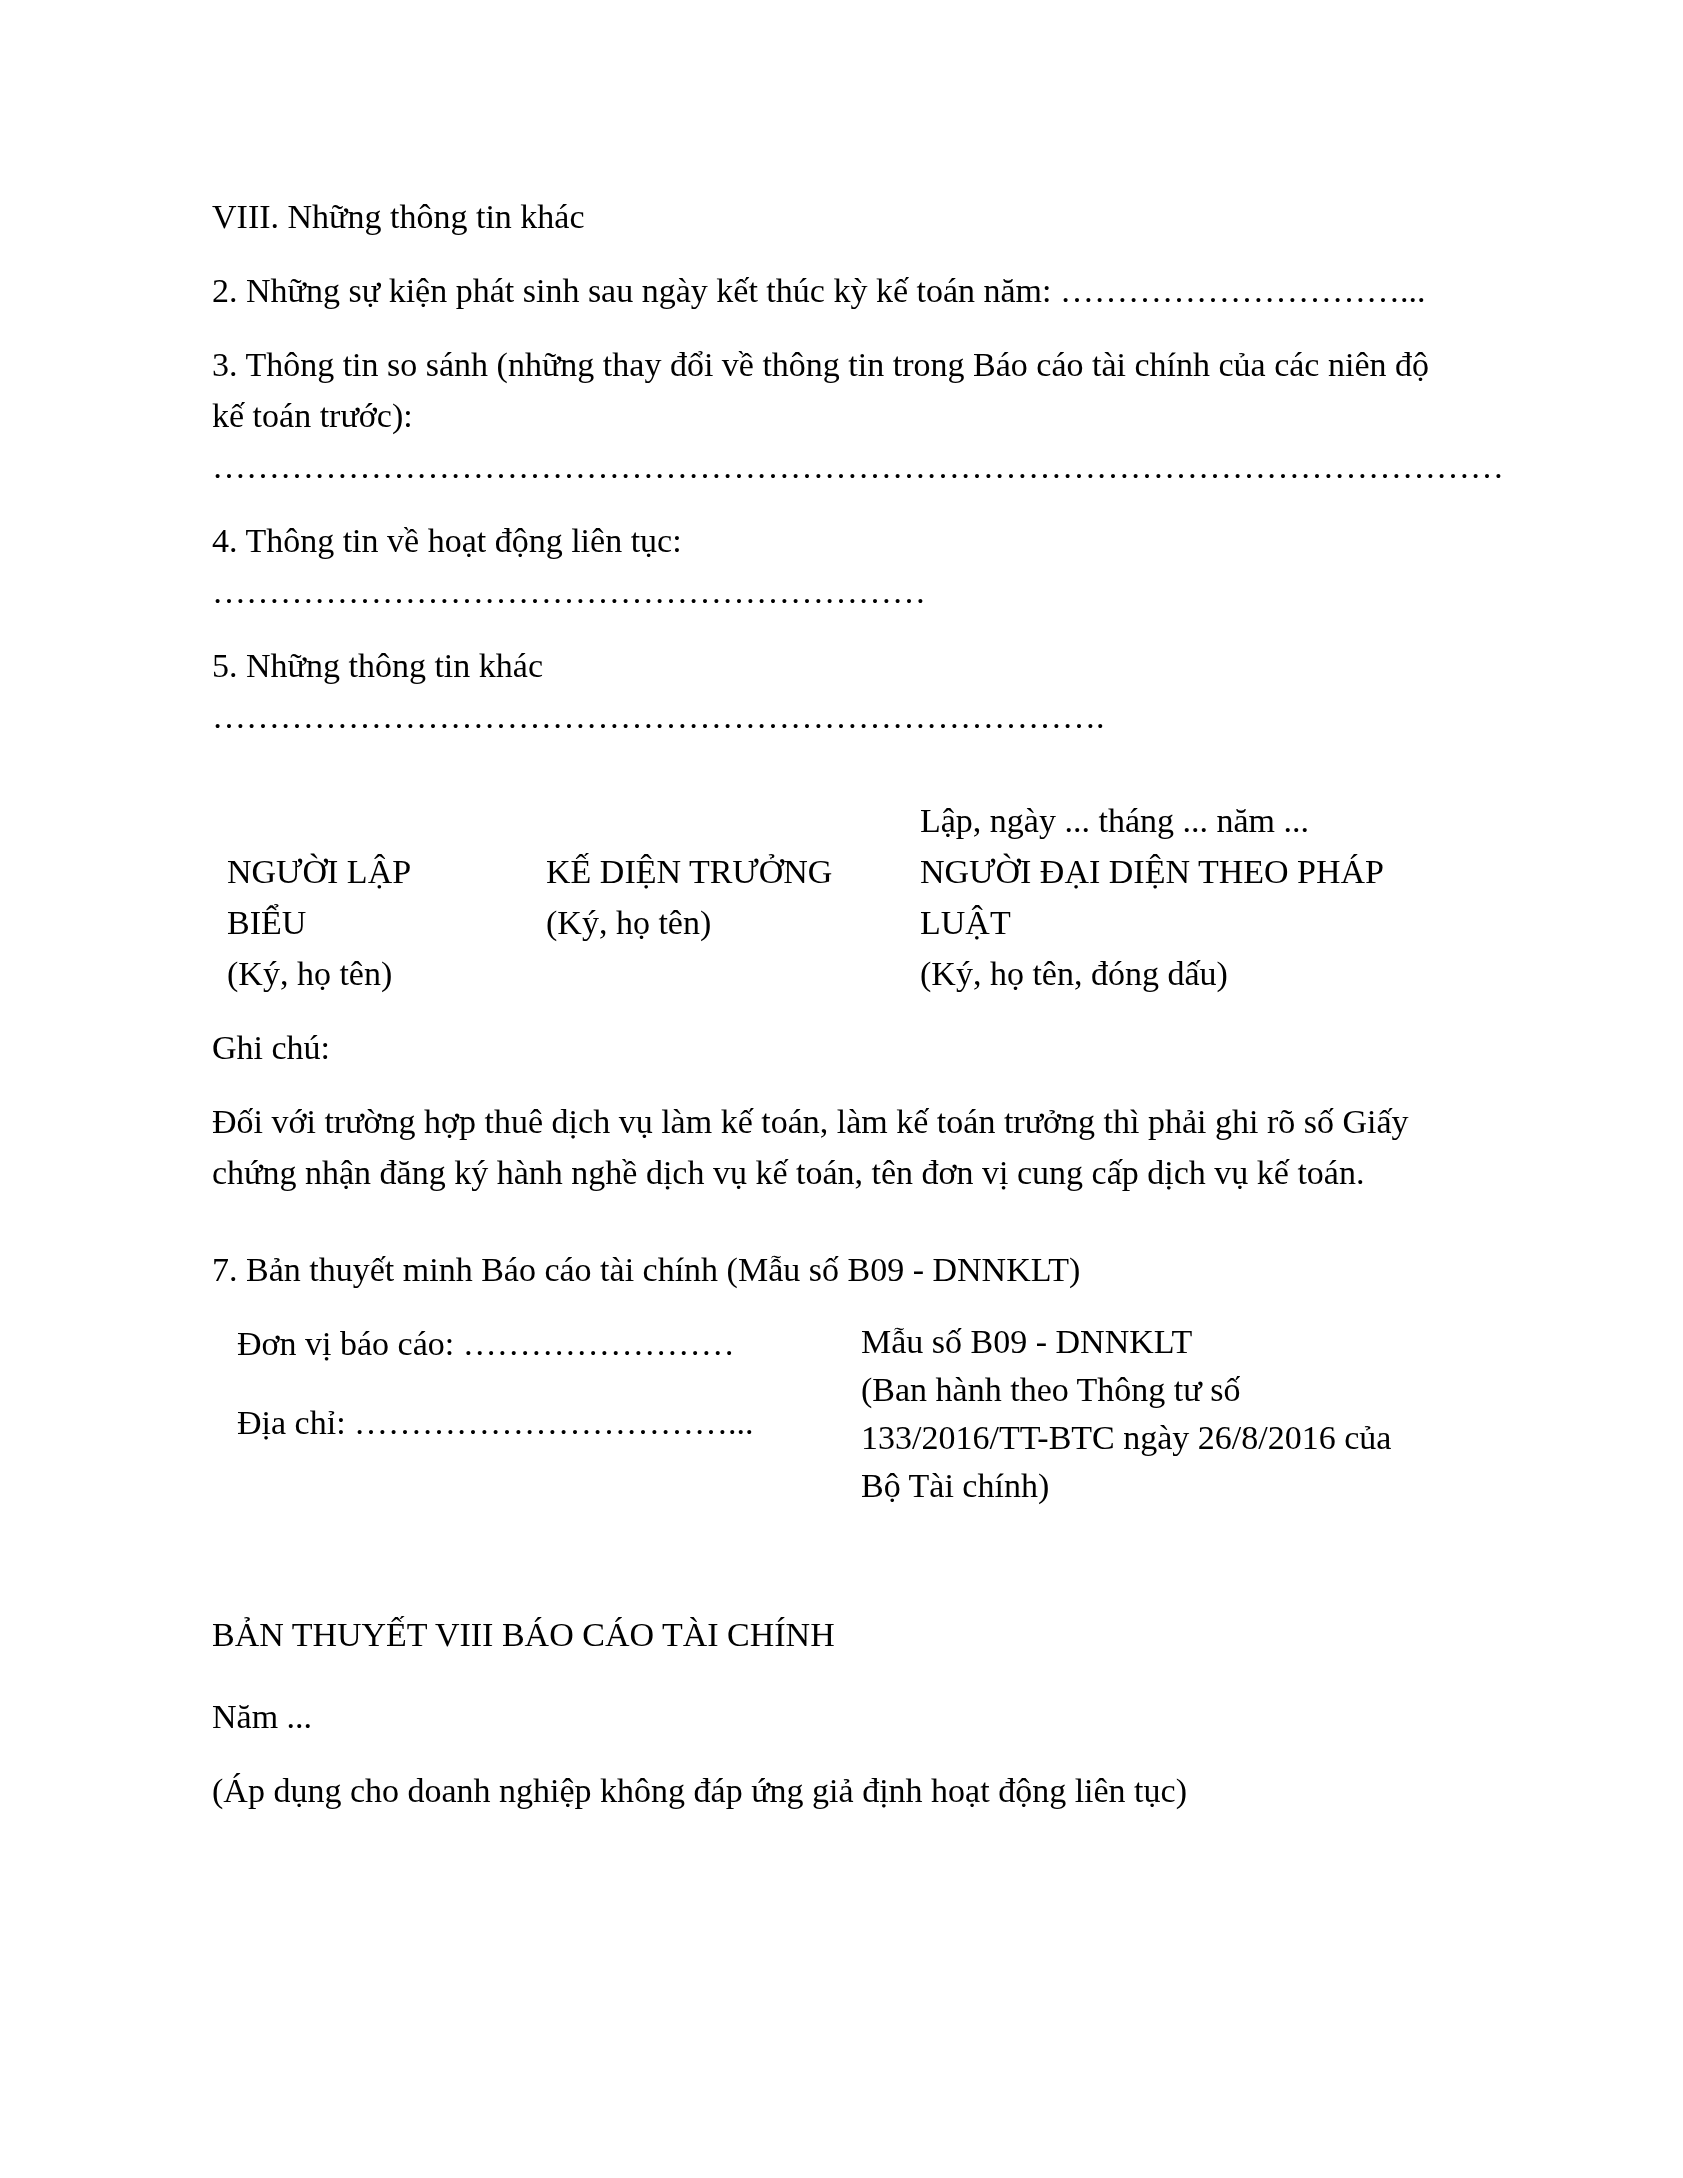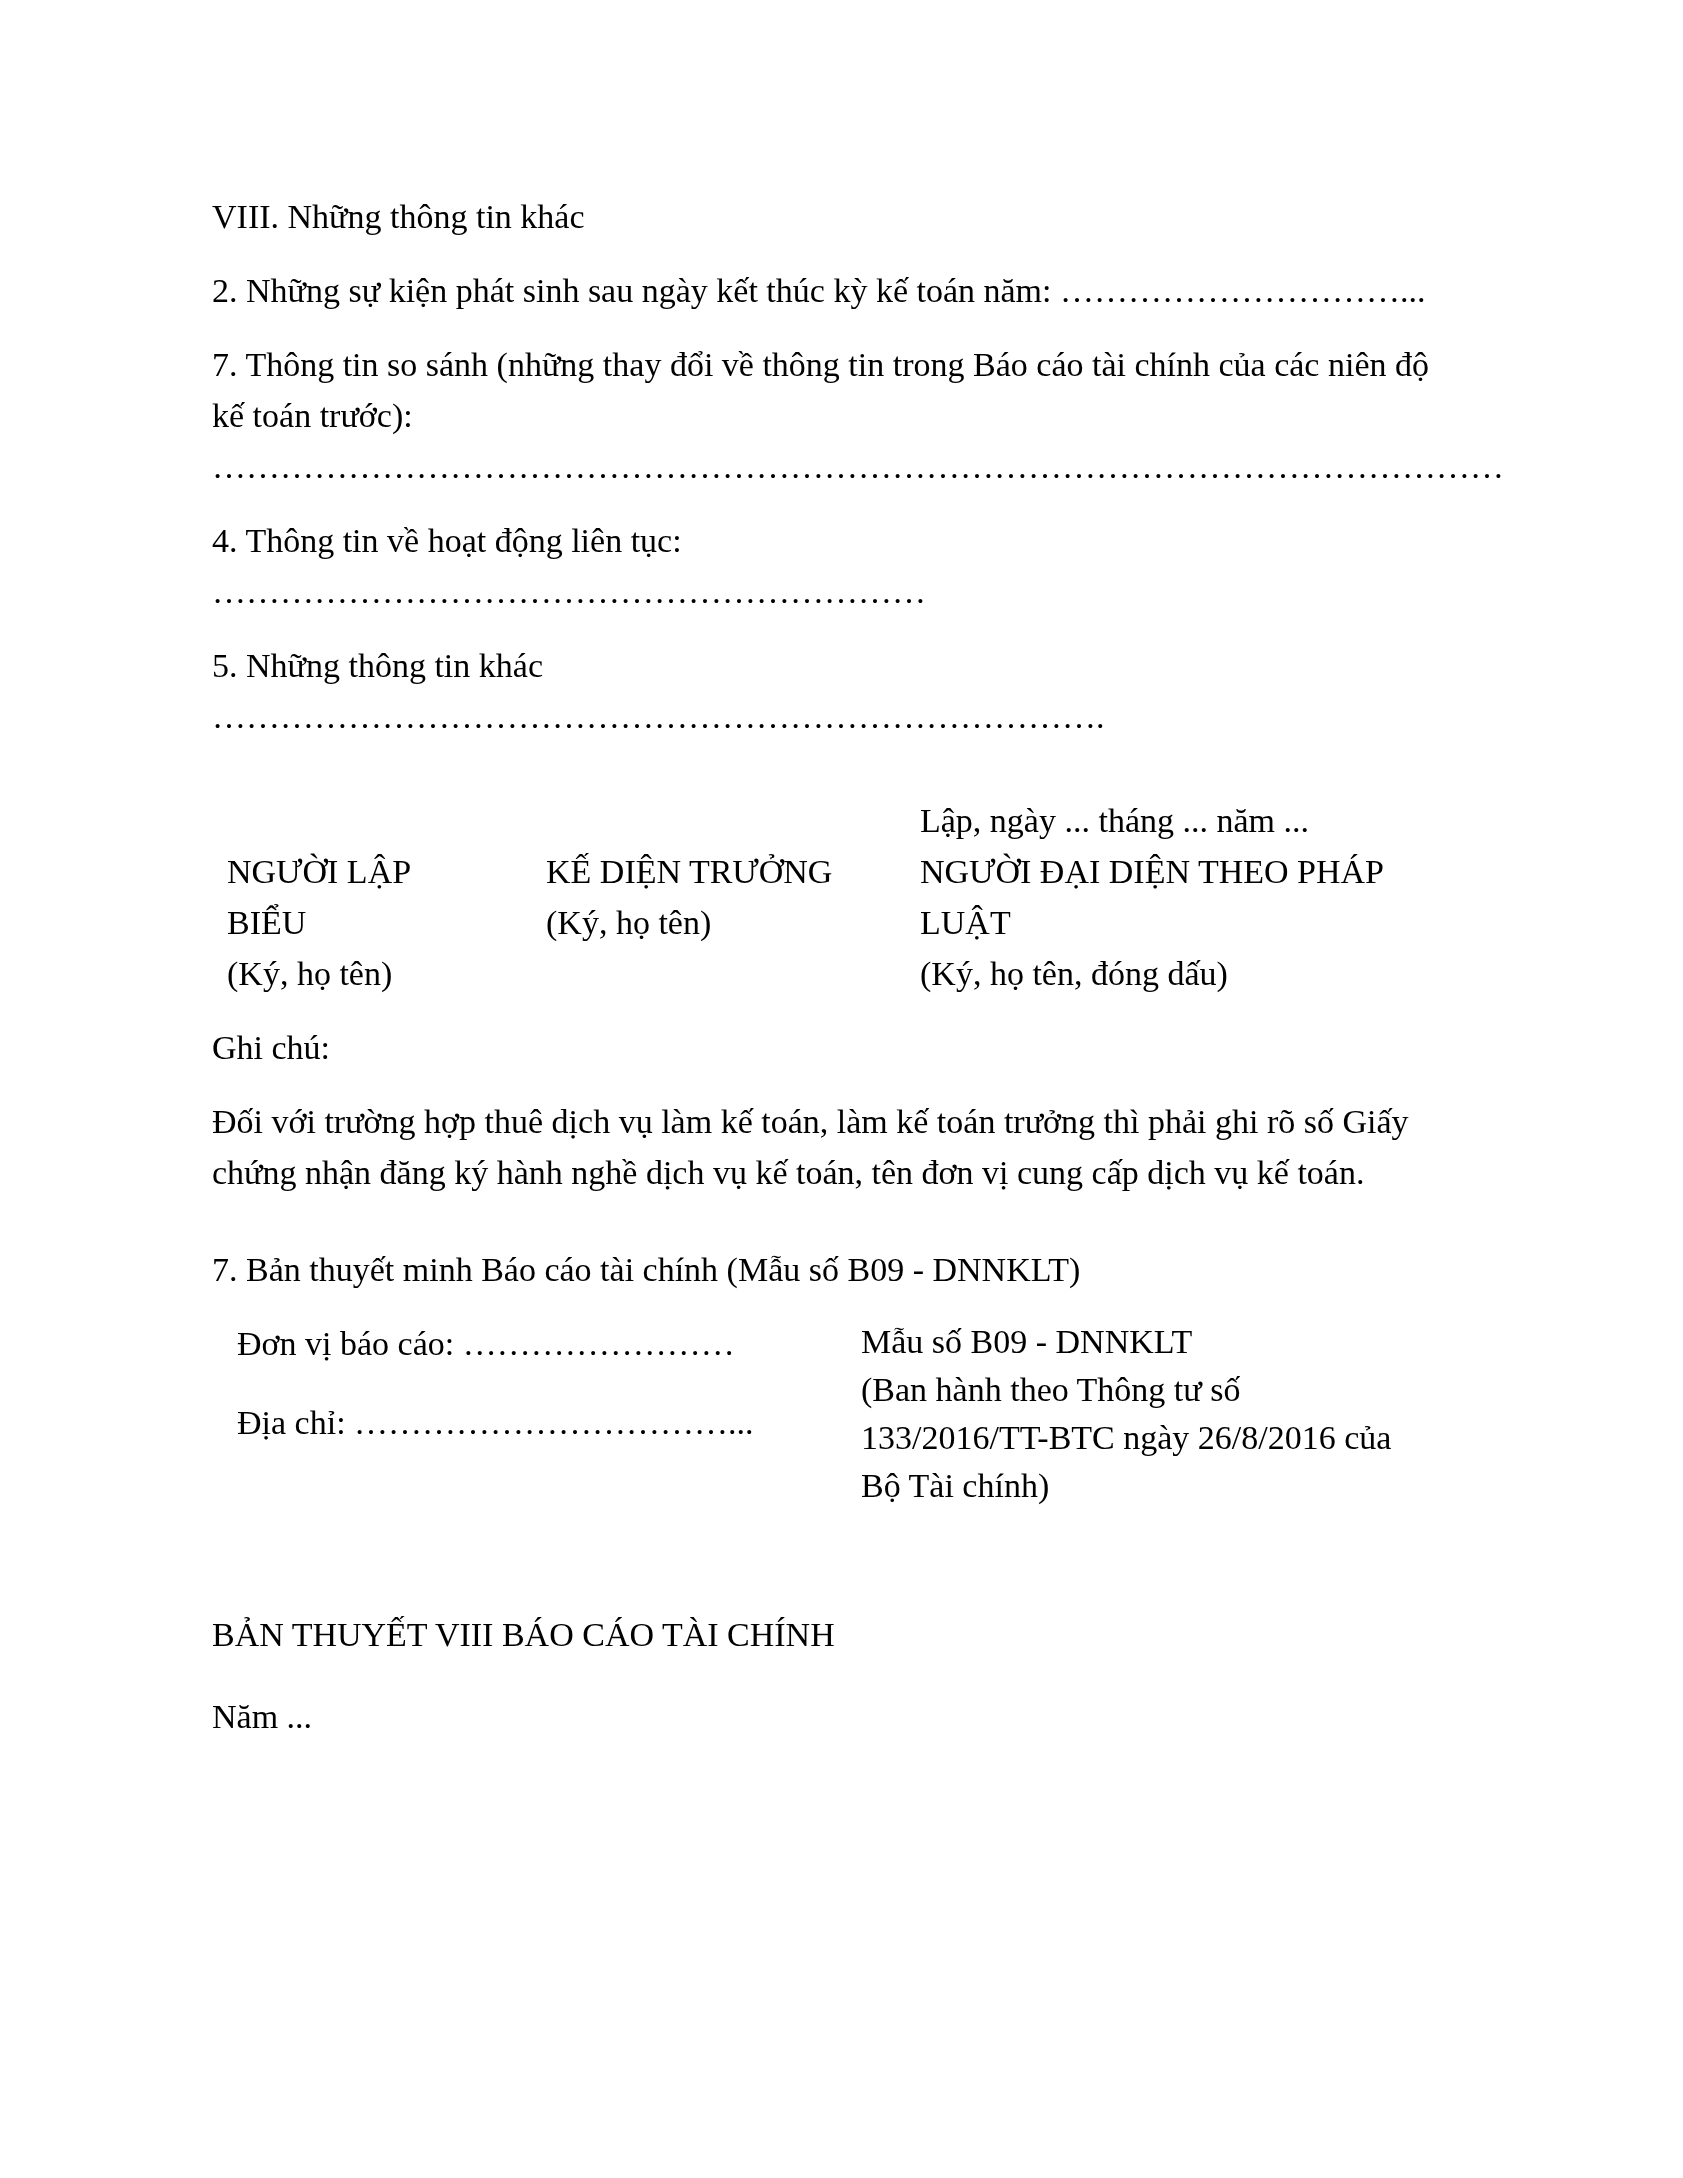--- a/index.html
+++ b/index.html
@@ -38,21 +38,21 @@
 <body>
 
 <div class="page">
   <div class="content">
 
     <p class="para">VIII. Những thông tin khác</p>
 
 
     <p class="para">2. Những sự kiện phát sinh sau ngày kết thúc kỳ kế toán năm: …………………………...</p>
 
-    <p class="para">7. Thông tin so sánh (những thay đổi về thông tin trong Báo cáo tài chính của các niên độ
+    <p class="para">3. Thông tin so sánh (những thay đổi về thông tin trong Báo cáo tài chính của các niên độ
 kế toán trước):
 ……………………………………………………………………………………………………</p>
 
     <p class="para">4. Thông tin về hoạt động liên tục:
 ………………………………………………………</p>
 
     <p class="para">5. Những thông tin khác
 …………………………………………………………………….</p>
 
     <div class="sig-block">
@@ -90,16 +90,17 @@
       <div class="hb-right"><span>Mẫu số B09 - DNNKLT</span>
 <span>(Ban hành theo Thông tư số
 133/2016/TT-BTC ngày 26/8/2016 của
 Bộ Tài chính)</span></div>
     </div>
 
     <p class="para main-title">BẢN THUYẾT VIII BÁO CÁO TÀI CHÍNH</p>
 
     <p class="para">Năm ...</p>
 
+    <p class="para">(Áp dụng cho doanh nghiệp không đáp ứng giả định hoạt động liên tục)</p>
 
   </div>
 </div>
 
 
 </body></html>

